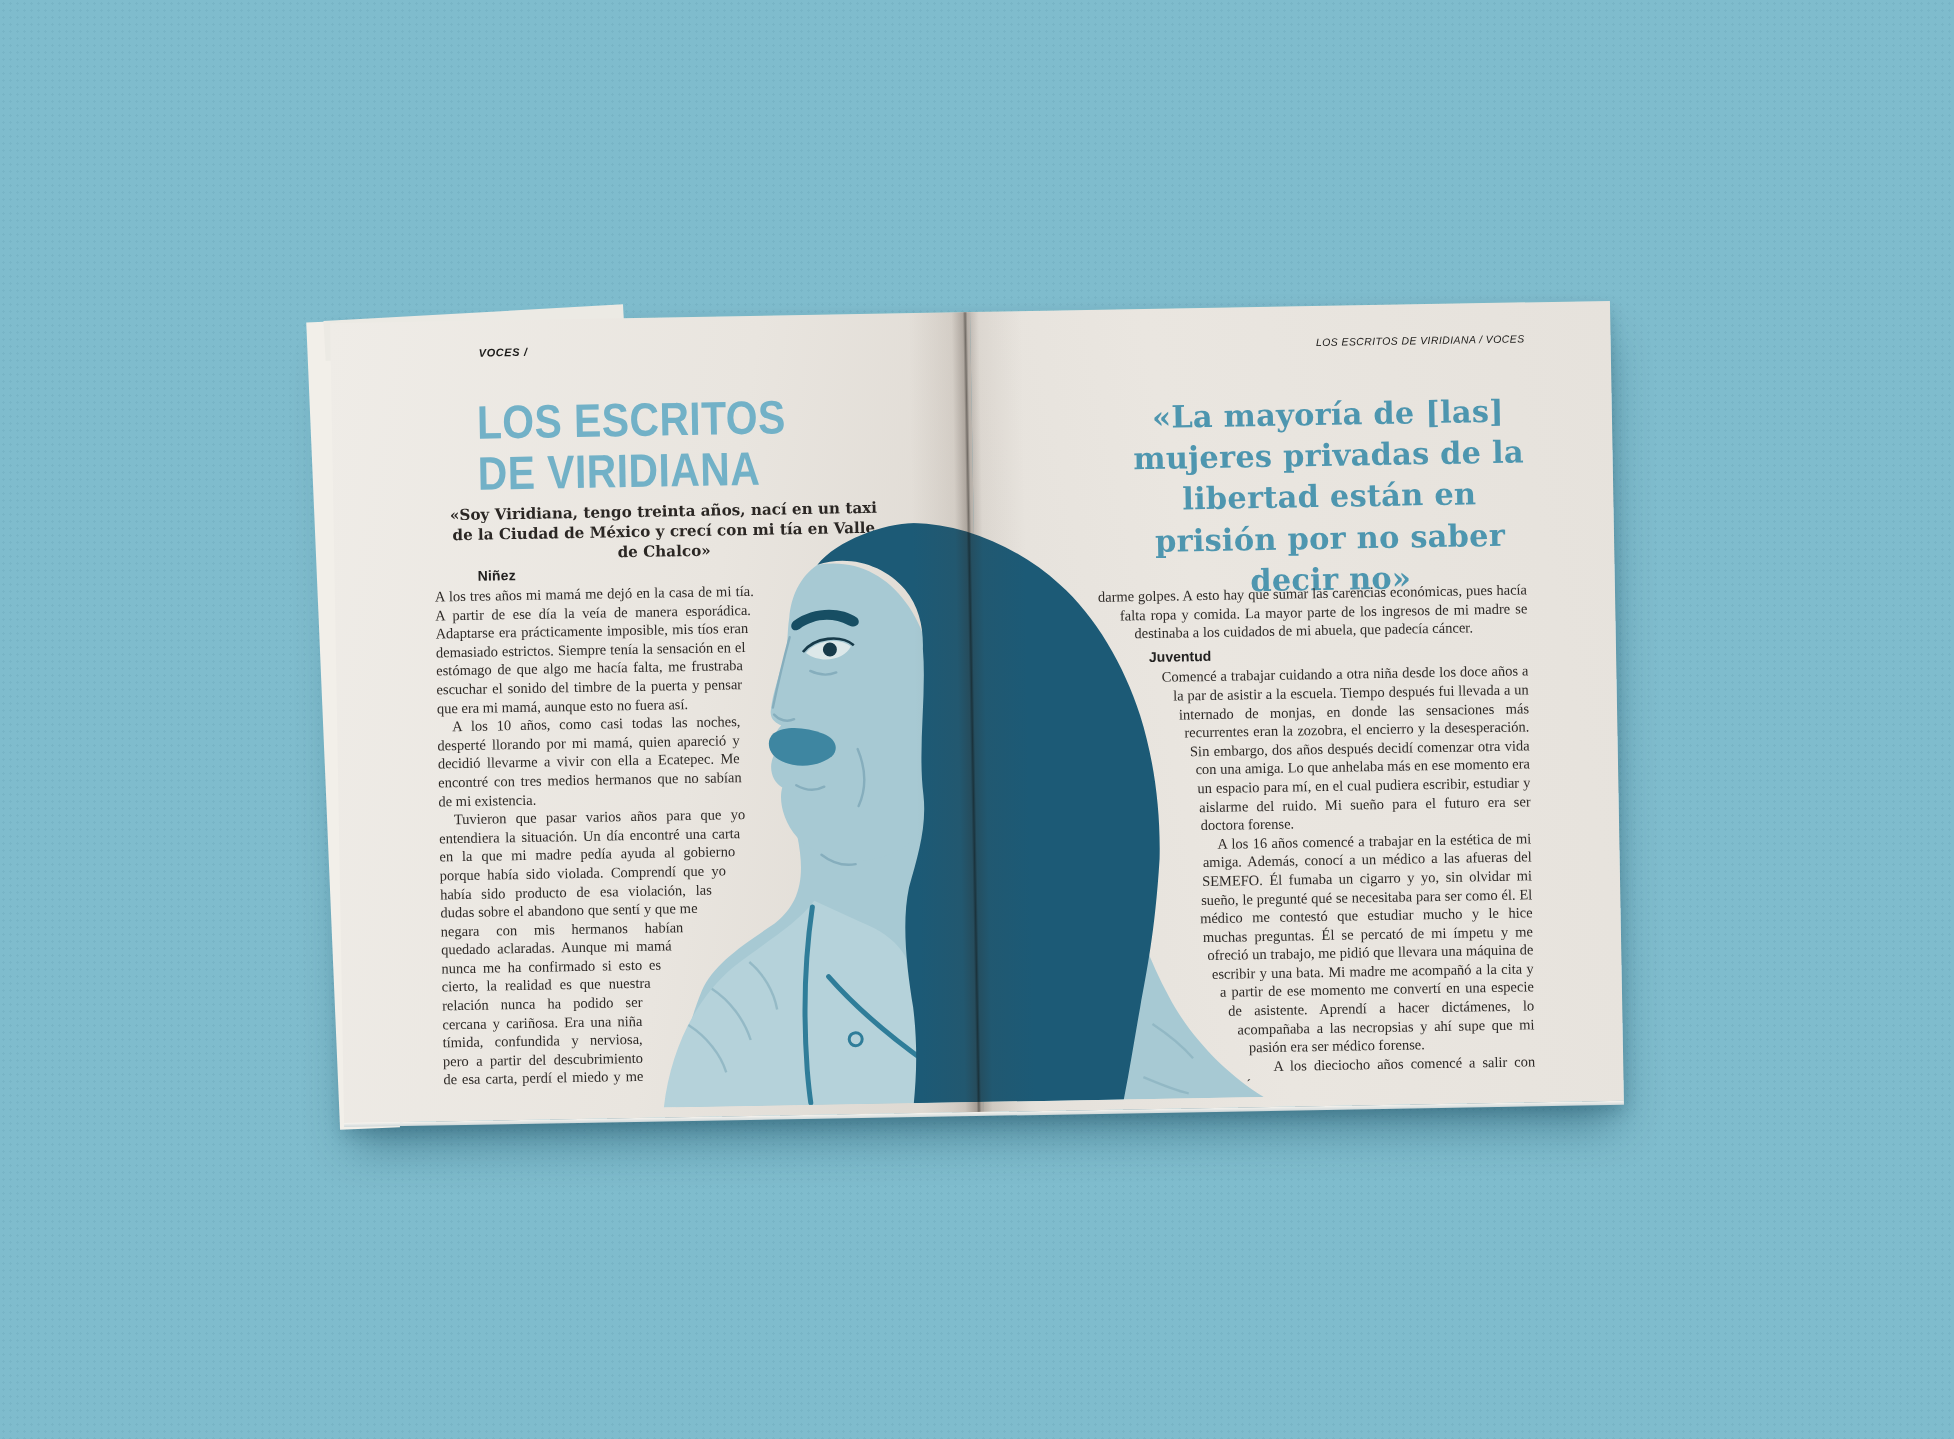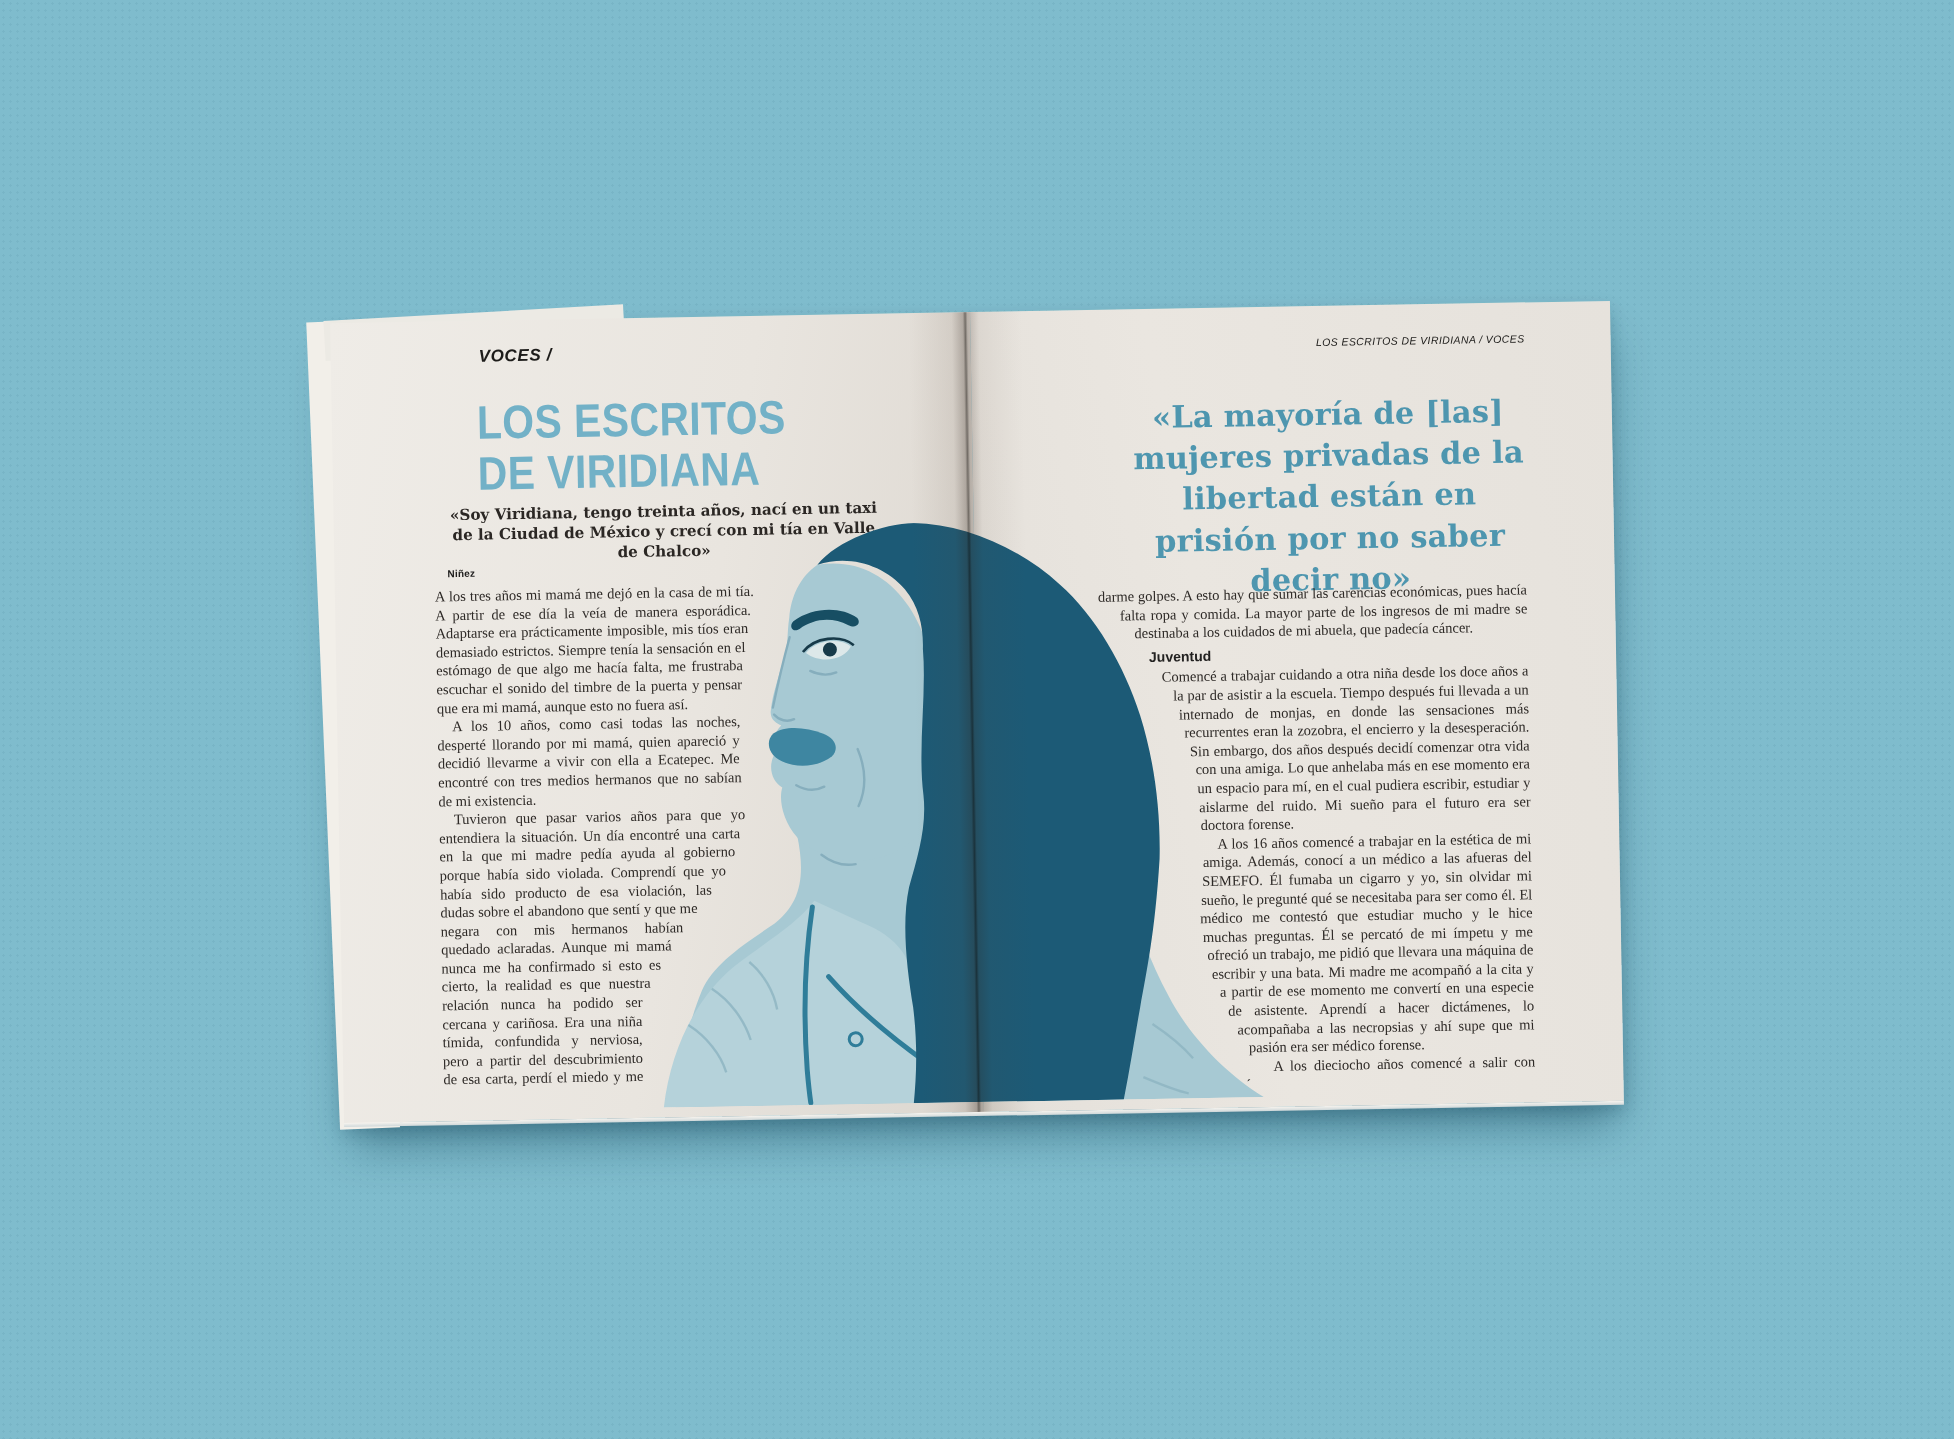--- a/index.html
+++ b/index.html
@@ -27,41 +27,41 @@
   .page{position:relative;width:640px;height:800px;overflow:hidden;}
   .page-left{
     background:linear-gradient(100deg,#efece7 0%, #e9e5df 55%, #ddd8d1 96%, #cfc9c1 100%);
   }
   .page-right{
     background:linear-gradient(80deg,#d6d1c9 0%, #e5e1db 6%, #eae6e0 40%, #e6e2dc 100%);
   }
   
   .kicker{
     position:absolute;left:148px;top:26px;
-    font-size:17px;font-weight:bold;font-style:italic;letter-spacing:0.6px;color:#1d1c1a;
+    font-size:11px;font-weight:bold;font-style:italic;letter-spacing:0.6px;color:#1d1c1a;
   }
   .running-header{
     position:absolute;right:86px;top:30px;text-align:right;
     font-size:10.5px;font-style:italic;color:#1d1c1a;letter-spacing:0.4px;
   }
   .running-header .rh-article{font-weight:normal;}
   .running-header .rh-section{font-weight:normal;}
   
   .article-title{
     position:absolute;left:145px;top:76px;
     font-size:47px;line-height:1.09;font-weight:bold;letter-spacing:0.5px;
     color:#72b1c7;transform:scaleX(0.87);transform-origin:left top;white-space:nowrap;
   }
   .intro-quote{
     position:absolute;left:108px;top:184px;width:444px;text-align:center;
     font-family:"DejaVu Serif", serif;font-weight:bold;
     font-size:15.2px;line-height:1.33;color:#2b2724;
   }
   .section-heading{
-    position:absolute;font-size:10px;font-weight:bold;color:#222120;letter-spacing:0.2px;
+    position:absolute;font-size:14px;font-weight:bold;color:#222120;letter-spacing:0.2px;margin-left:30px;
   }
   .heading-ninez{left:113px;top:247px;}
   .body-text{
     position:absolute;overflow:hidden;
     font-family:"Liberation Serif", serif;
     font-size:14.5px;line-height:18.6px;color:#2e2a27;
     text-align:justify;
   }
   .body-text p{margin:0;}
   .body-text p + p{text-indent:15px;}

